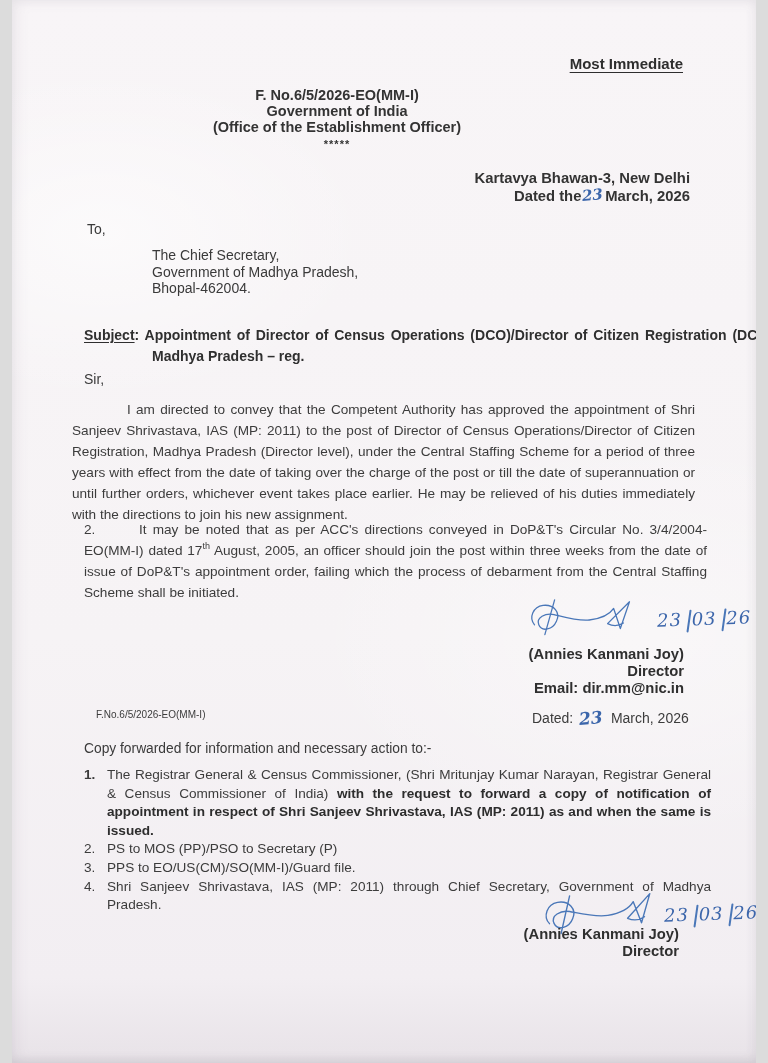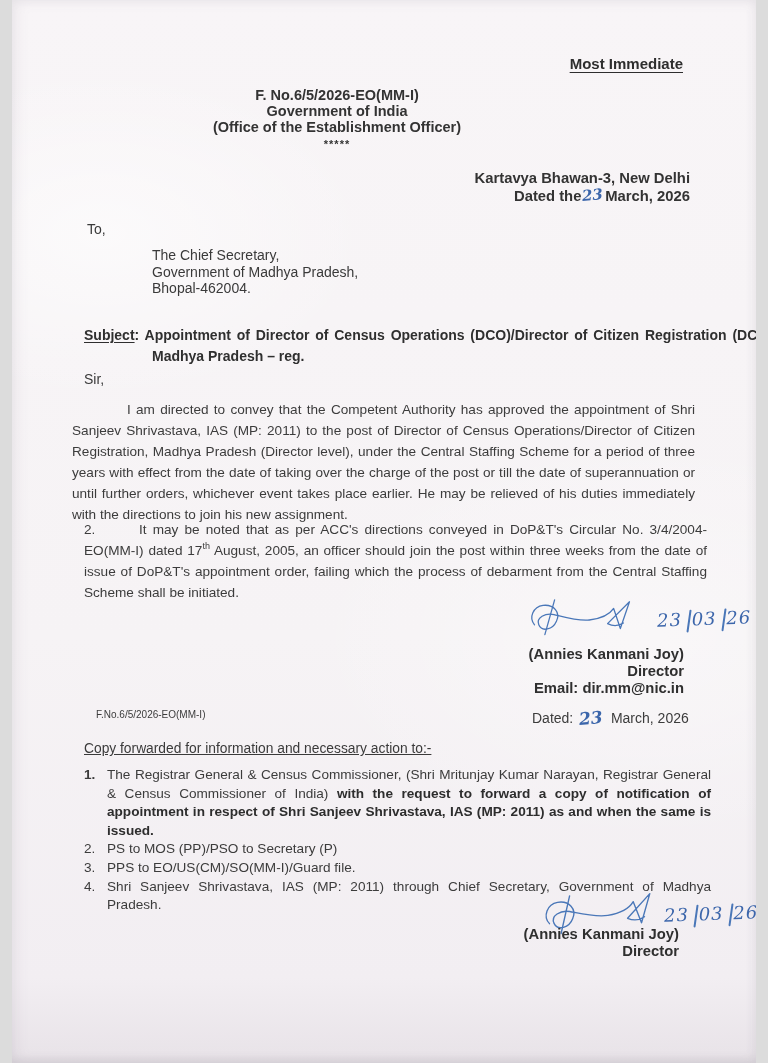--- a/index.html
+++ b/index.html
@@ -51,21 +51,21 @@
        transform:rotate(10deg);margin:0 2px 0 6px;vertical-align:-7px;}
   .hw-day{font-family:"DejaVu Serif",serif;font-style:italic;font-weight:bold;
           display:inline-block;transform:rotate(-5deg);}
 
   #signblock1{top:646px;right:72px;font-size:14.8px;font-weight:bold;line-height:17.2px;color:#2f2f2f;}
   #signblock1 .email{ text-underline-offset:2px;margin-top:14px;}
   #ref-file{top:709px;left:72px;font-size:10px;color:#3c3c3c;margin-left:12px;}
   #ref-date{top:707px;left:520px;font-size:14px;color:#3c3c3c;}
   #ref-date .hw-day{font-size:17px;margin:0 8px 0 6px;position:relative;top:1px;}
   #pd-day{font-size:15px;margin:0 2px 0 1px;position:relative;top:-1px;}
-  #copyline{top:741px;left:72px;font-size:13.8px;text-decoration:underline;}
+  #copyline{top:741px;left:72px;font-size:13.8px;}
   #copylist{top:766px;left:72px;width:627px;font-size:13.6px;line-height:18.6px;color:#3c3c3c;}
   .li{display:flex;}
   .li .num{width:23px;flex:0 0 23px;}
   .li .txt{flex:1;text-align:justify;}
   .li .txt b{color:#2d2d2d;}
   #signblock2{top:926px;right:77px;font-size:14.8px;font-weight:bold;line-height:17.2px;color:#2f2f2f;}
 </style>
 </head>
 <body>
 

